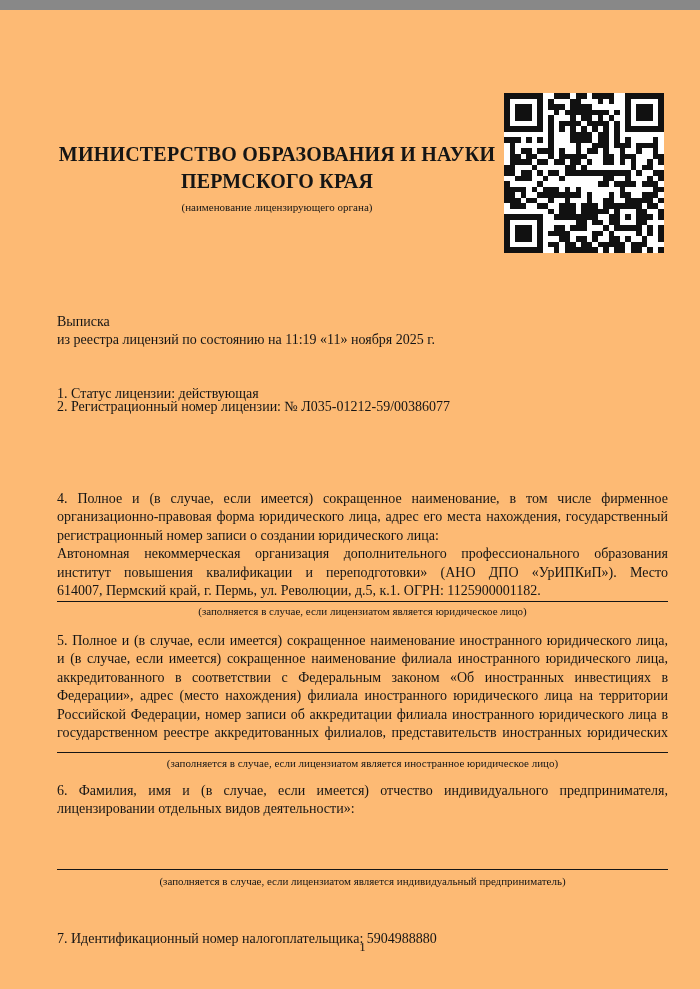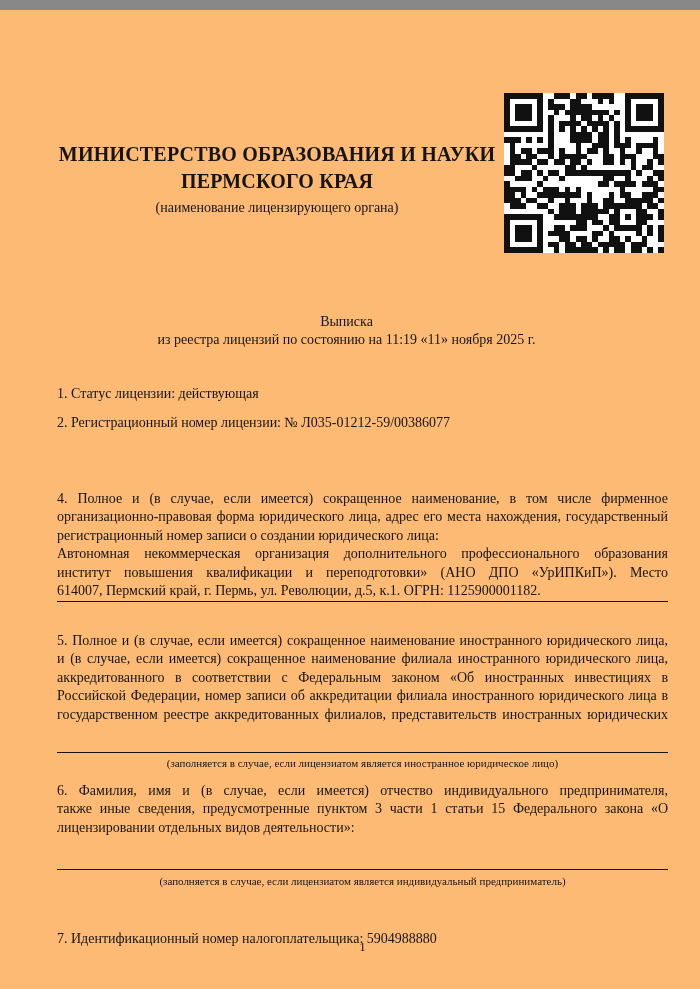--- a/index.html
+++ b/index.html
@@ -6,26 +6,26 @@
   .page{
     position:relative;width:700px;height:989px;margin:10px auto;
     background:#fdba74;color:#151515;
     font-family:"Liberation Serif","DejaVu Serif",serif;
     overflow:hidden;
   }
   .abs{position:absolute;}
   
   .org-header{left:57px;top:131px;width:440px;text-align:center;}
   .org-line{font-weight:bold;font-size:20px;line-height:27px;letter-spacing:.2px;}
-  .org-caption{font-size:14px;line-height:13px;margin-top:6px;}
+  .org-caption{font-size:11px;line-height:13px;margin-top:6px;}
   
   .qr{left:504px;top:83px;width:160px;height:160px;background:#fff;}
   .qr svg{display:block;width:160px;height:160px;}
   
-  .doc-title{left:41px;top:303px;width:611px;text-align:center;font-size:14px;line-height:18px;}
+  .doc-title{left:57px;top:303px;width:611px;font-size:14px;line-height:18px;}
   
   .body-line{left:57px;width:611px;font-size:14px;line-height:18.4px;white-space:pre-wrap;}
   .para{left:57px;width:611px;font-size:14px;}
   .jline{height:18.4px;line-height:18.4px;overflow:hidden;text-align:justify;text-align-last:justify;}
   .jline.short{text-align-last:left;font-family:Liberation Serif, serif;}
   .rule{left:57px;width:611px;height:0;border-top:1.7px solid #151515;}
   .fcaption{left:57px;width:611px;text-align:center;font-size:11px;line-height:13px;}
   .page-number{left:57px;top:929px;width:611px;text-align:center;font-size:13px;}
 </style>
 </head>
@@ -498,46 +498,47 @@
     <div class="org-caption">(наименование лицензирующего органа)</div>
   </div>
 
   <div class="abs doc-title">
     <div>Выписка</div>
     <div>из реестра лицензий по состоянию на 11:19 «11» ноября 2025 г.</div>
   </div>
 
   <div class="abs body-line" style="top:375px">1. Статус лицензии: действующая</div>
 
-  <div class="abs body-line" style="top:404px">2. Регистрационный номер лицензии: № Л035-01212-59/00386077</div>
+  <div class="abs body-line" style="top:388px">2. Регистрационный номер лицензии: № Л035-01212-59/00386077</div>
 
 
   <div class="abs para" style="top:480px">
     <div class="jline">4. Полное и (в случае, если имеется) сокращенное наименование, в том числе фирменное наименование, и</div>
     <div class="jline">организационно-правовая форма юридического лица, адрес его места нахождения, государственный</div>
     <div class="jline short">регистрационный номер записи о создании юридического лица:</div>
     <div class="jline">Автономная некоммерческая организация дополнительного профессионального образования «Уральский</div>
     <div class="jline">институт повышения квалификации и переподготовки» (АНО ДПО «УрИПКиП»). Место нахождения:</div>
     <div class="jline short">614007, Пермский край, г. Пермь, ул. Революции, д.5, к.1. ОГРН: 1125900001182.</div>
   </div>
   <div class="abs rule" style="top:591px"></div>
+  <div class="abs fcaption" style="top:595px">(заполняется в случае, если лицензиатом является юридическое лицо)</div>
 
   <div class="abs para" style="top:622px">
     <div class="jline">5. Полное и (в случае, если имеется) сокращенное наименование иностранного юридического лица, полное</div>
     <div class="jline">и (в случае, если имеется) сокращенное наименование филиала иностранного юридического лица,</div>
     <div class="jline">аккредитованного в соответствии с Федеральным законом «Об иностранных инвестициях в Российской</div>
+    <div class="jline">Федерации», адрес (место нахождения) филиала иностранного юридического лица на территории</div>
     <div class="jline">Российской Федерации, номер записи об аккредитации филиала иностранного юридического лица в</div>
     <div class="jline">государственном реестре аккредитованных филиалов, представительств иностранных юридических лиц:</div>
   </div>
   <div class="abs rule" style="top:742px"></div>
   <div class="abs fcaption" style="top:747px">(заполняется в случае, если лицензиатом является иностранное юридическое лицо)</div>
 
   <div class="abs para" style="top:772px">
     <div class="jline">6. Фамилия, имя и (в случае, если имеется) отчество индивидуального предпринимателя, государственный</div>
-    <div class="jline">также иные сведения, предусмотренные пунктом 3 части 1 статьи 15 Федерального закона «О</div>
     <div class="jline short">лицензировании отдельных видов деятельности»:</div>
   </div>
   <div class="abs rule" style="top:859px"></div>
   <div class="abs fcaption" style="top:865px">(заполняется в случае, если лицензиатом является индивидуальный предприниматель)</div>
 
   <div class="abs body-line" style="top:920px">7. Идентификационный номер налогоплательщика: 5904988880</div>
 
   <div class="abs page-number">1</div>
 
 </div>

